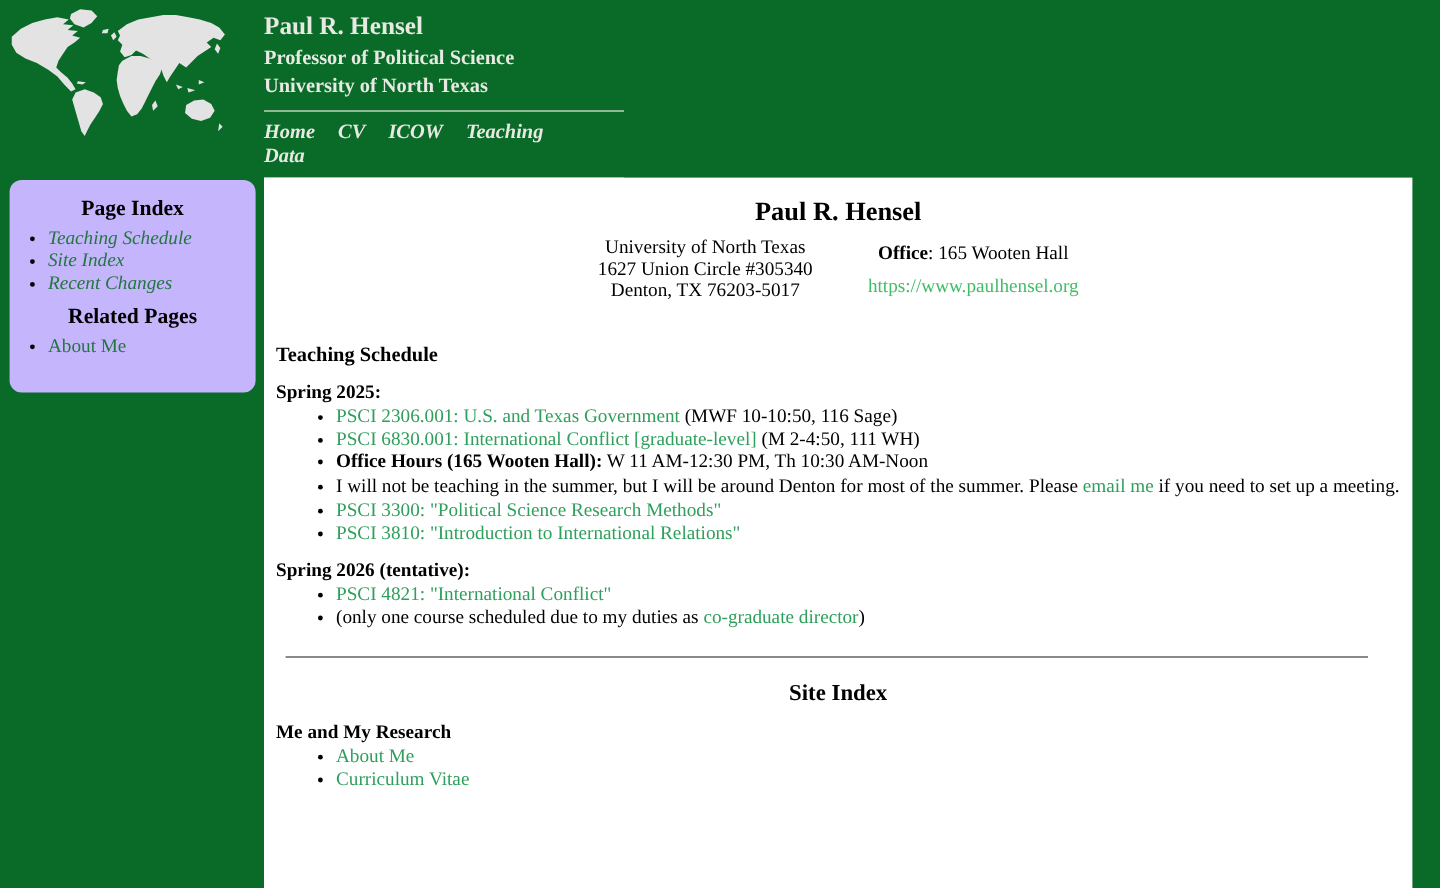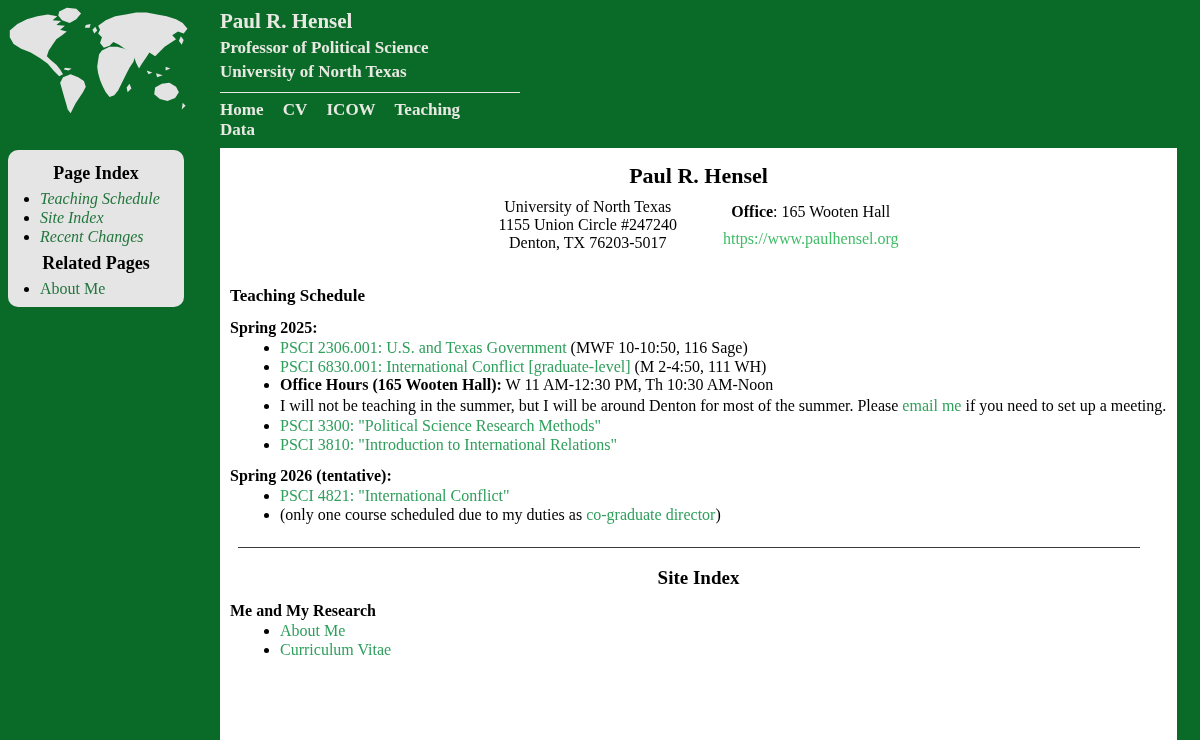--- a/index.html
+++ b/index.html
@@ -19,26 +19,26 @@
   .site-header { position:absolute; left:0; top:0; width:1200px; height:148px; }
   .world-map { position:absolute; left:2px; top:4px; width:198px; height:114px; }
   .head-text { position:absolute; left:220px; top:8px; color:#e9e9e3; }
   .site-name { font-size:21px; font-weight:bold; line-height:26px; margin-bottom:2px; }
   .site-sub  { font-size:17px; font-weight:bold; line-height:24px; }
   .main-nav {
     margin-top:8px; width:300px;
     border-top:1px solid #e9e9e3; border-bottom:1px solid #e9e9e3;
     padding:7px 0 8px 0; font-size:17px; font-weight:bold;
   }
-  .main-nav a { color:#e9e9e3; margin-right:15px; }
+  .main-nav a { color:#e9e9e3; margin-right:15px;font-style:italic; }
 
   
   .sidebar {
-    position:absolute; left:8px; top:150px; width:176px;
-    background:#e5e5e5; border-radius:10px; padding:10px 0 2px 0;
+    position:absolute; left:8px; top:150px; width:205px;
+    background:#c4b5fd; border-radius:10px; padding:10px 0 22px 0;
   }
   .side-h { text-align:center; font-weight:bold; font-size:18px; line-height:21px; margin-top:3px; }
   .sidebar ul { margin:5px 0 7px 0; padding-left:32px; font-size:16px; line-height:19px; }
   .sidebar li { margin:0; }
   .side-it a { font-style:italic; }
 
   
   .content {
     position:absolute; left:220px; top:148px; width:957px; height:592px;
     background:#ffffff; overflow:hidden;
@@ -105,21 +105,21 @@
     <li><a class="lkd">About Me</a></li>
   </ul>
 </aside>
 
 <main class="content">
   <h1 class="page-title">Paul R. Hensel</h1>
 
   <div class="contact-row">
     <div class="addr">
       <div>University of North Texas</div>
-      <div>1155 Union Circle #247240</div>
+      <div>1627 Union Circle #305340</div>
       <div>Denton, TX 76203-5017</div>
     </div>
     <div class="office-block">
       <div><b>Office</b><span>: 165 Wooten Hall</span></div>
       <div><a class="lkb">https://www.paulhensel.org</a></div>
     </div>
   </div>
 
   <h2 class="sec-h">Teaching Schedule</h2>
 

